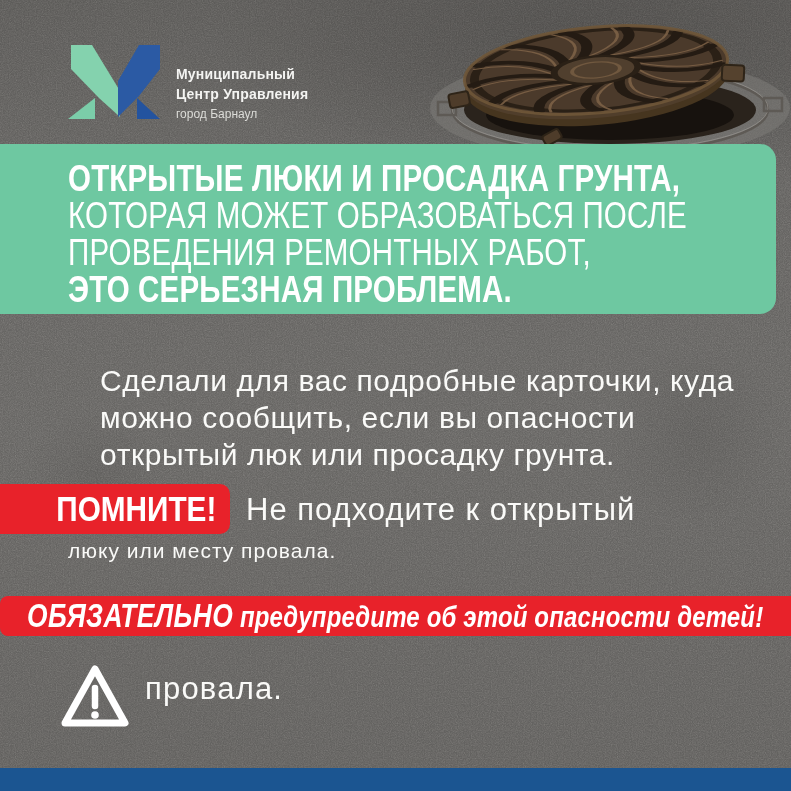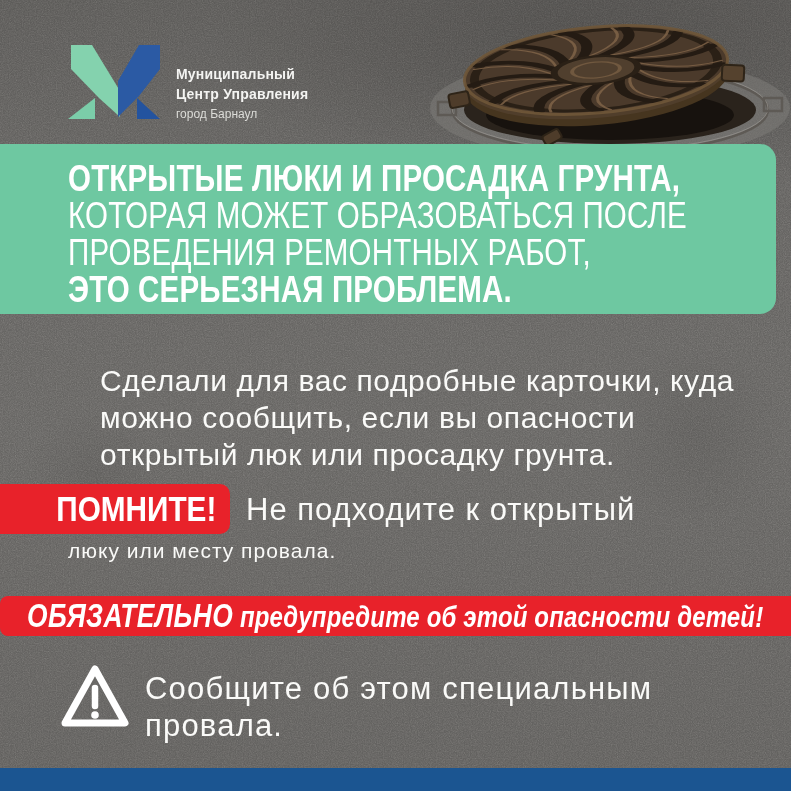--- a/index.html
+++ b/index.html
@@ -194,19 +194,18 @@
       <span class="alert-emphasis">ОБЯЗАТЕЛЬНО</span><span class="alert-rest"> предупредите об этой опасности детей!</span>
     </div>
   </div>
 
   <svg class="report-icon" width="70" height="66" viewBox="0 0 70 66" aria-hidden="true">
     <polygon points="35,5 65,59 5,59" fill="none" stroke="#ffffff" stroke-width="7" stroke-linejoin="round"></polygon>
     <line x1="35" y1="24" x2="35" y2="42" stroke="#ffffff" stroke-width="6.5" stroke-linecap="round"></line>
     <circle cx="35" cy="51" r="3.8" fill="#ffffff"></circle>
   </svg>
   <div class="report-text">
-    <div class="report-line">Сообщите об этом специальным</div>
     <div class="report-line">провала.</div>
   </div>
 
   <div class="footer-bar"></div>
 
 </div>
 
 </body></html>

